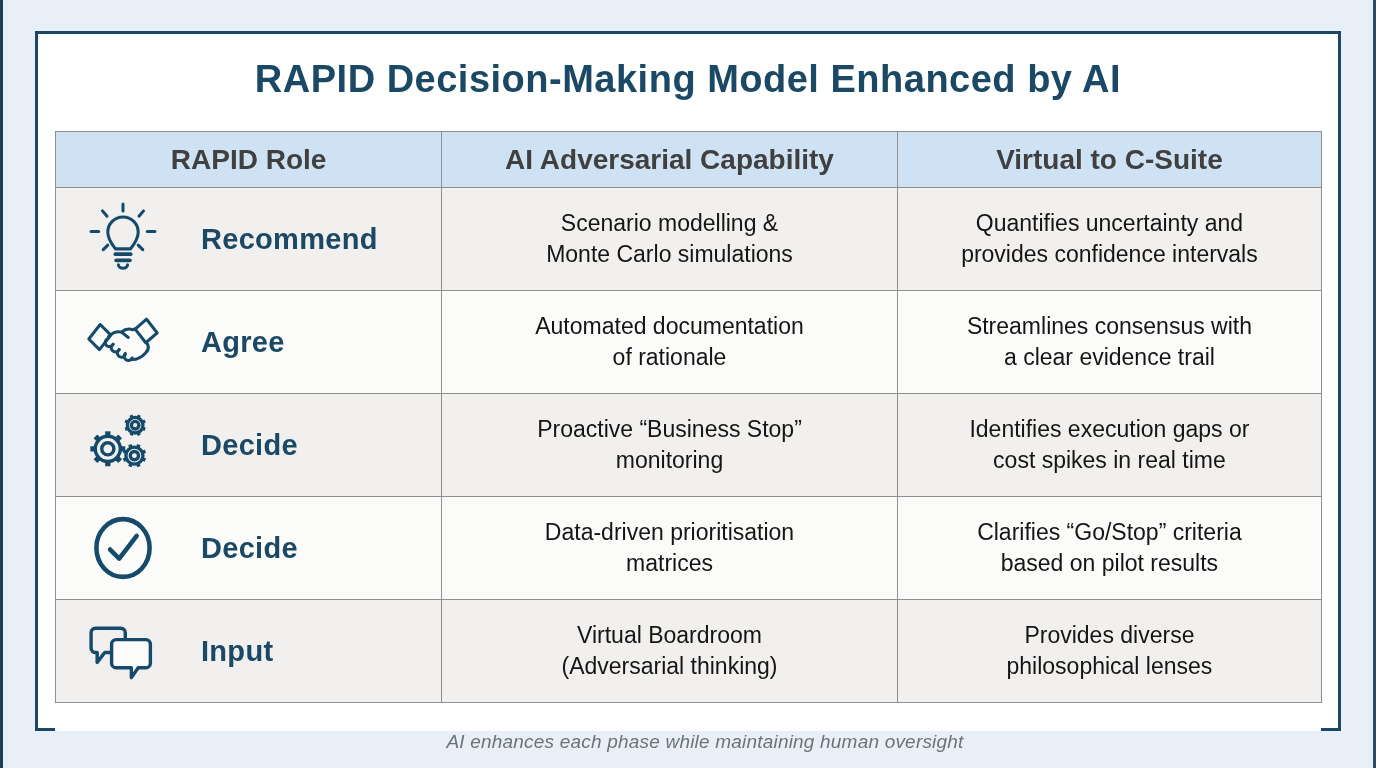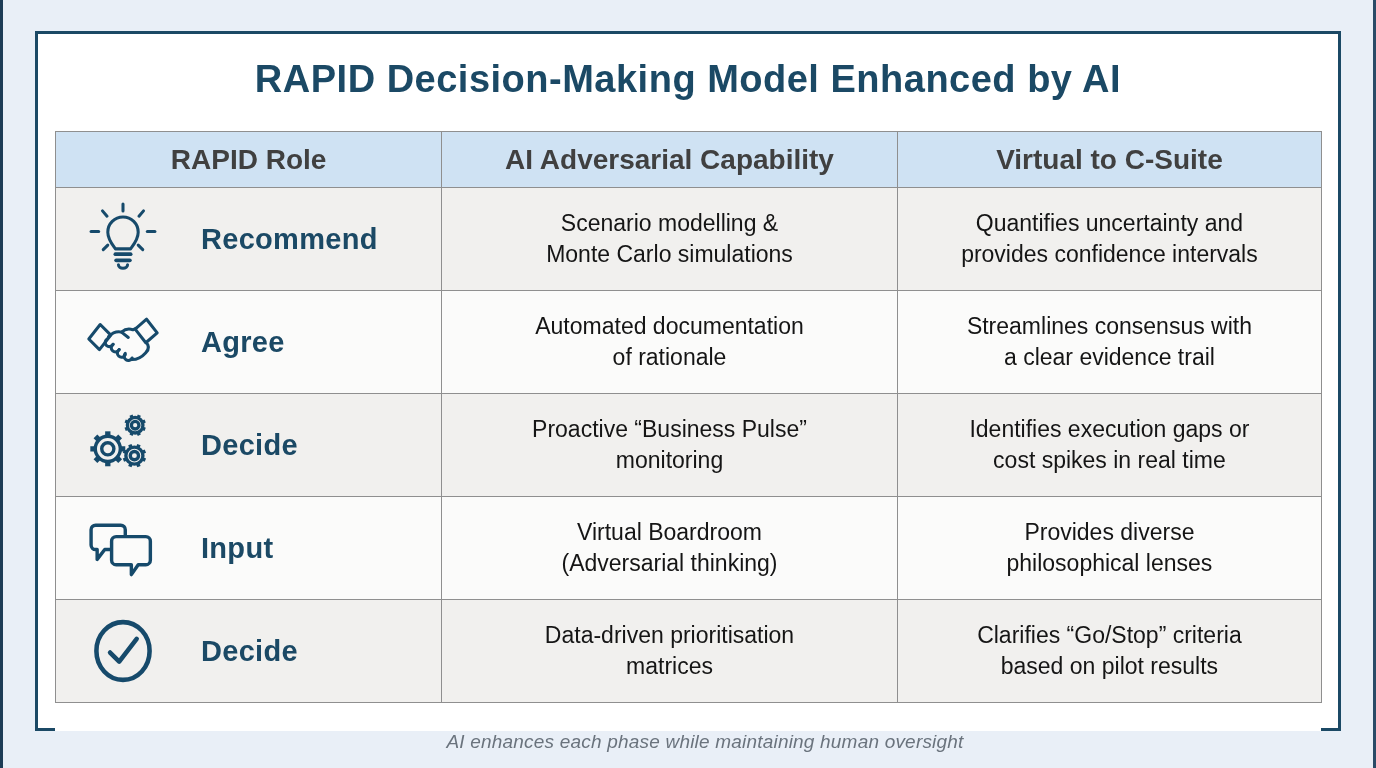--- a/index.html
+++ b/index.html
@@ -188,26 +188,50 @@
                     <circle r="16.5" fill="#f1f0ee" stroke-width="6.5"></circle>
                     <circle r="8" stroke-width="6.5"></circle>
                   </g>
                 </g>
               </svg>
             </span>
             <span class="role-label">Decide</span>
           </div>
         </td>
         <td>
-            <div class="cell-text">Proactive “Business Pulse”
+            <div class="cell-text">Proactive “Business Stop”
 monitoring</div>
           </td>
         <td>
             <div class="cell-text">Identifies execution gaps or
 cost spikes in real time</div>
+          </td>
+      </tr>
+
+      <tr>
+        <td>
+          <div class="role-cell">
+            <span class="role-icon">
+              <svg viewBox="0 0 100 100">
+                <g class="ico">
+                  <ellipse cx="50" cy="50" rx="35" ry="38" stroke-width="6"></ellipse>
+                  <path d="M33,52 L45,64 L68,34" stroke-width="6"></path>
+                </g>
+              </svg>
+            </span>
+            <span class="role-label">Decide</span>
+          </div>
+        </td>
+        <td>
+            <div class="cell-text">Data-driven prioritisation
+matrices</div>
+          </td>
+        <td>
+            <div class="cell-text">Clarifies “Go/Stop” criteria
+based on pilot results</div>
           </td>
       </tr>
 
       <tr>
         <td>
           <div class="role-cell">
             <span class="role-icon">
               <svg viewBox="0 0 100 100">
                 <g class="ico" stroke-width="4.5">
                   <path d="M14,20 h33 a6,6 0 0 1 6,6 v20 a6,6 0 0 1 -6,6 h-21 l-10,13 v-13 h-2 a6,6 0 0 1 -6,-6 v-20 a6,6 0 0 1 6,-6 z"></path>
@@ -221,41 +245,17 @@
         <td>
             <div class="cell-text">Virtual Boardroom
 (Adversarial thinking)</div>
           </td>
         <td>
             <div class="cell-text">Provides diverse
 philosophical lenses</div>
           </td>
       </tr>
 
-      <tr>
-        <td>
-          <div class="role-cell">
-            <span class="role-icon">
-              <svg viewBox="0 0 100 100">
-                <g class="ico">
-                  <ellipse cx="50" cy="50" rx="35" ry="38" stroke-width="6"></ellipse>
-                  <path d="M33,52 L45,64 L68,34" stroke-width="6"></path>
-                </g>
-              </svg>
-            </span>
-            <span class="role-label">Decide</span>
-          </div>
-        </td>
-        <td>
-            <div class="cell-text">Data-driven prioritisation
-matrices</div>
-          </td>
-        <td>
-            <div class="cell-text">Clarifies “Go/Stop” criteria
-based on pilot results</div>
-          </td>
-      </tr>
-
     </tbody>
   </table>
 </div>
 
 <div class="footer-caption">AI enhances each phase while maintaining human oversight</div>
 
 </body></html>

